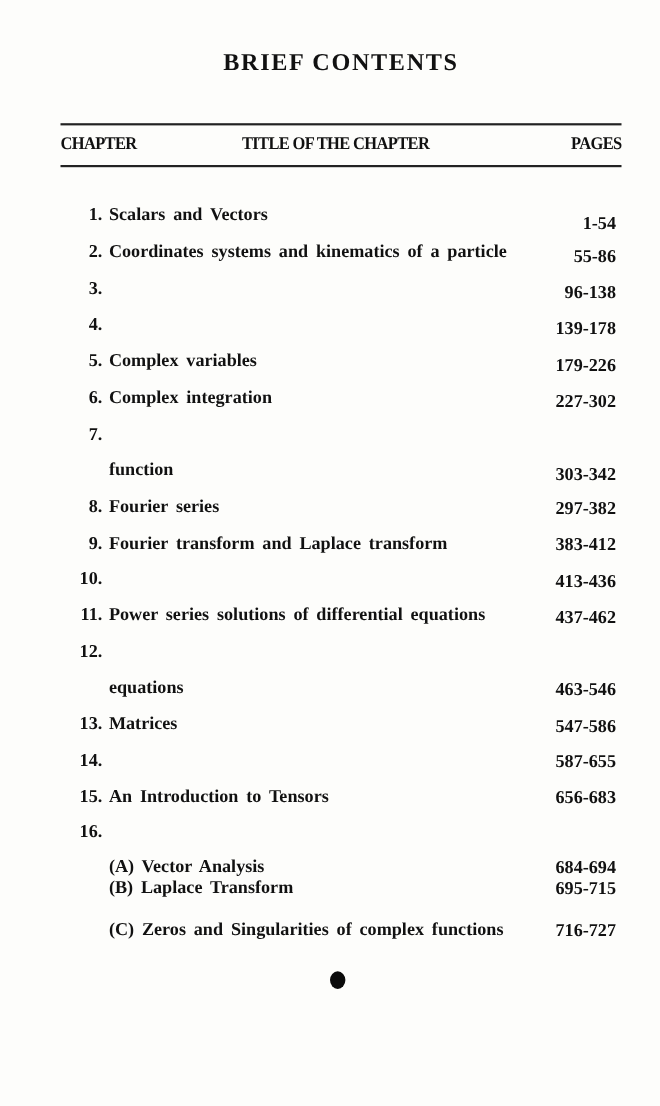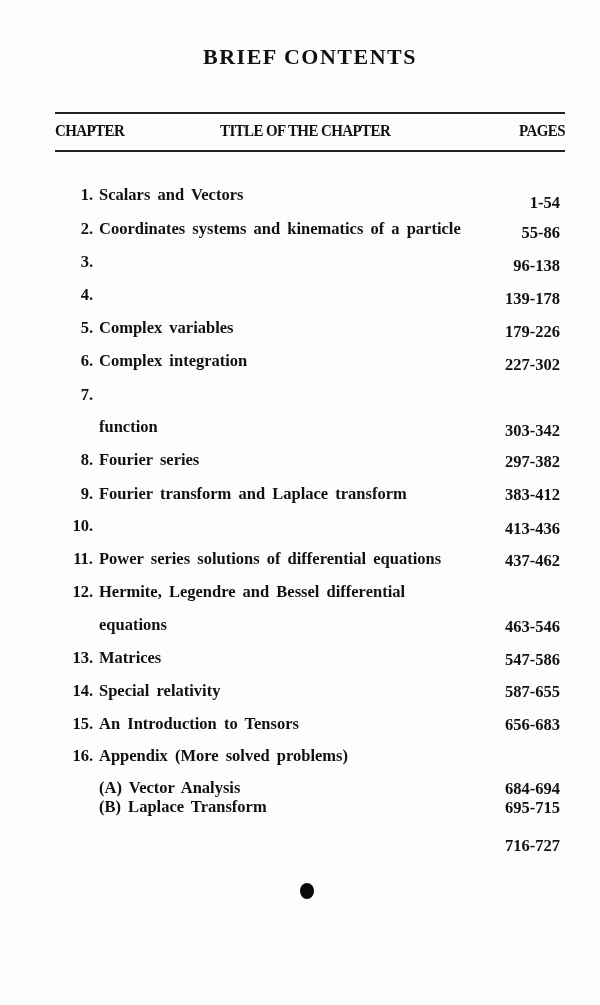--- a/index.html
+++ b/index.html
@@ -106,51 +106,49 @@
     <span class="num">10.</span>
     <span class="pages" style="top:3px">413-436</span>
   </div>
   <div class="row" style="top:548px">
     <span class="num">11.</span>
     <span class="title">Power series solutions of differential equations</span>
     <span class="pages" style="top:2px">437-462</span>
   </div>
   <div class="row" style="top:581px">
     <span class="num">12.</span>
-    <span class="title">Hermite, Legendre and Bessel differential</span>
   </div>
   <div class="row" style="top:614px">
     <span class="title sub">equations</span>
     <span class="pages" style="top:2px">463-546</span>
   </div>
   <div class="row" style="top:647px">
     <span class="num">13.</span>
     <span class="title">Matrices</span>
     <span class="pages" style="top:2px">547-586</span>
   </div>
   <div class="row" style="top:680px">
     <span class="num">14.</span>
-    <span class="title">Special relativity</span>
     <span class="pages" style="top:1px">587-655</span>
   </div>
   <div class="row" style="top:713px">
     <span class="num">15.</span>
     <span class="title">An Introduction to Tensors</span>
     <span class="pages" style="top:1px">656-683</span>
   </div>
   <div class="row" style="top:745px">
     <span class="num">16.</span>
-    <span class="title">Appendix (More solved problems)</span>
   </div>
   <div class="row" style="top:777px">
     <span class="title sub">(A) Vector Analysis</span>
     <span class="pages" style="top:1px">684-694</span>
   </div>
   <div class="row" style="top:796px">
     <span class="title sub">(B) Laplace Transform</span>
     <span class="pages" style="top:1px">695-715</span>
   </div>
   <div class="row" style="top:834px">
+    <span class="title sub">(C) Zeros and Singularities of complex functions</span>
     <span class="pages" style="top:1px">716-727</span>
   </div>
 </div>
 
 <div class="bullet"></div>
 
 </body></html>

